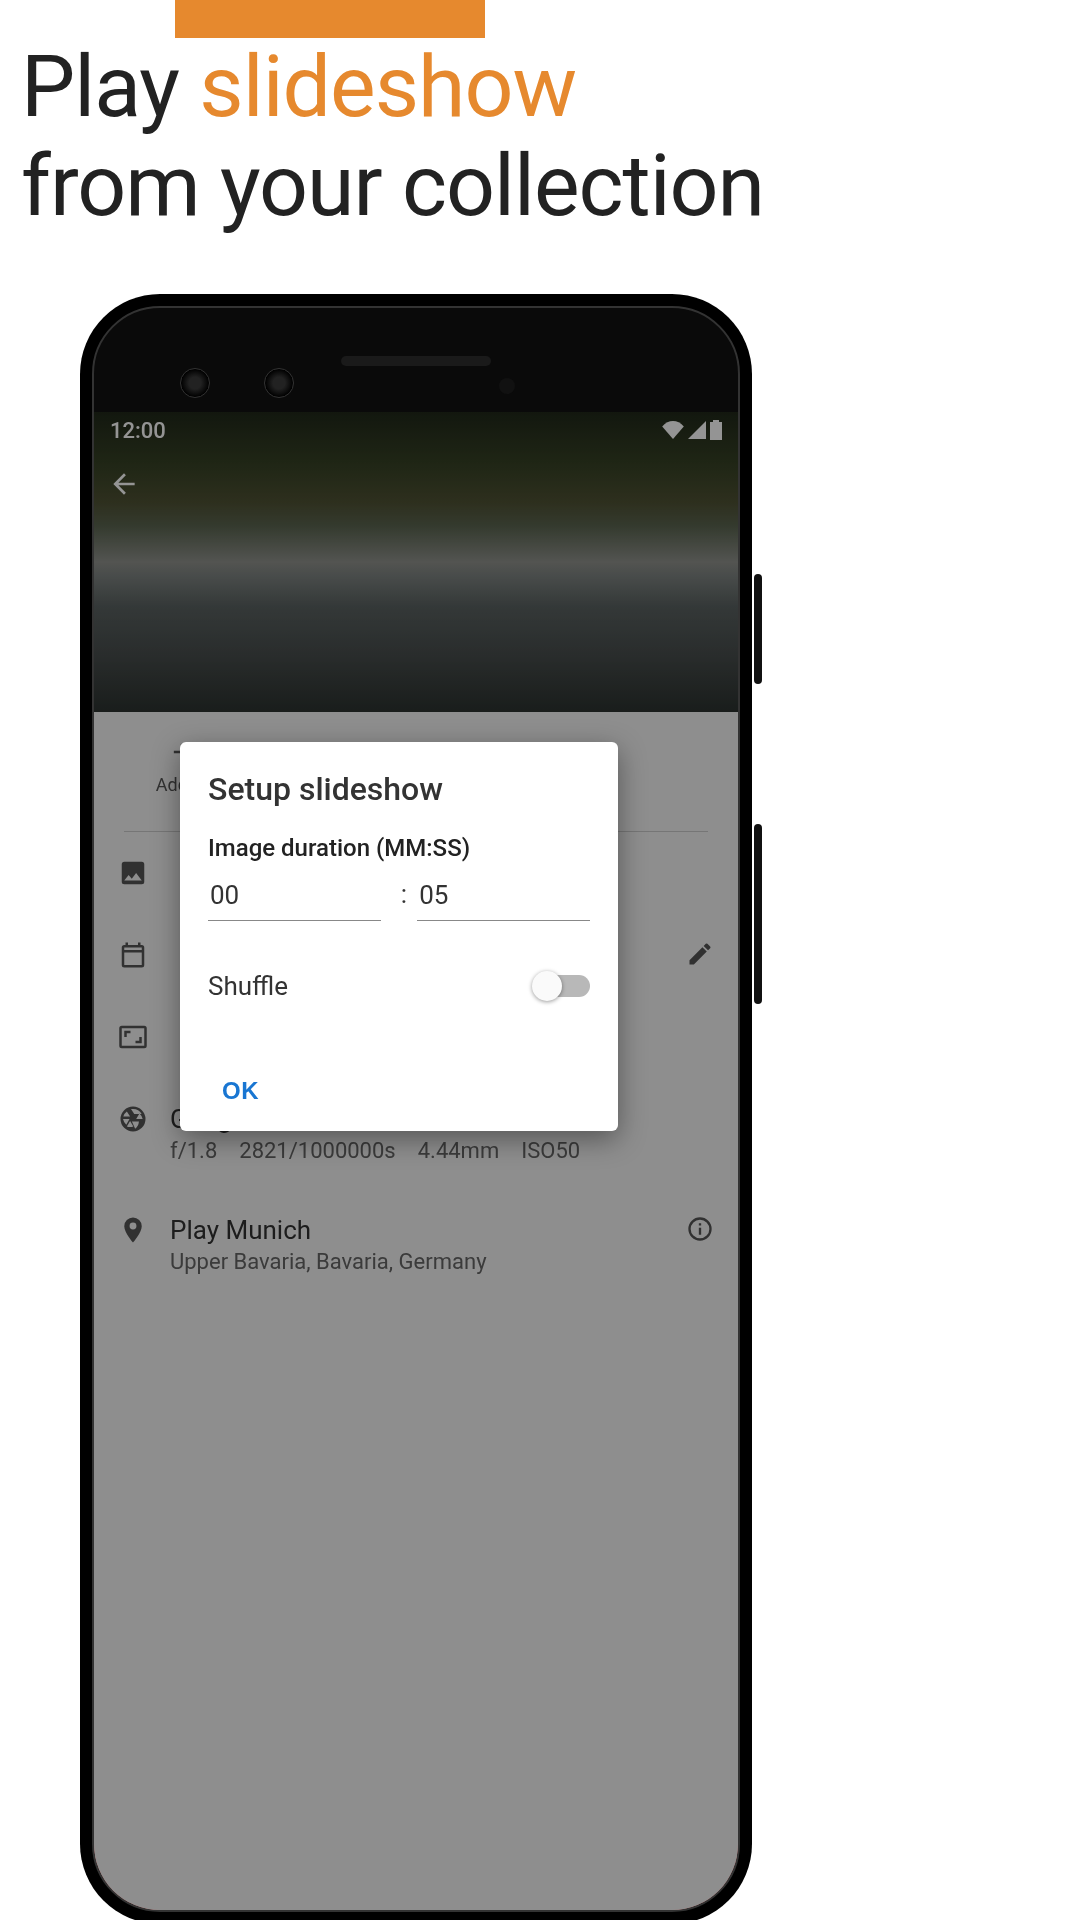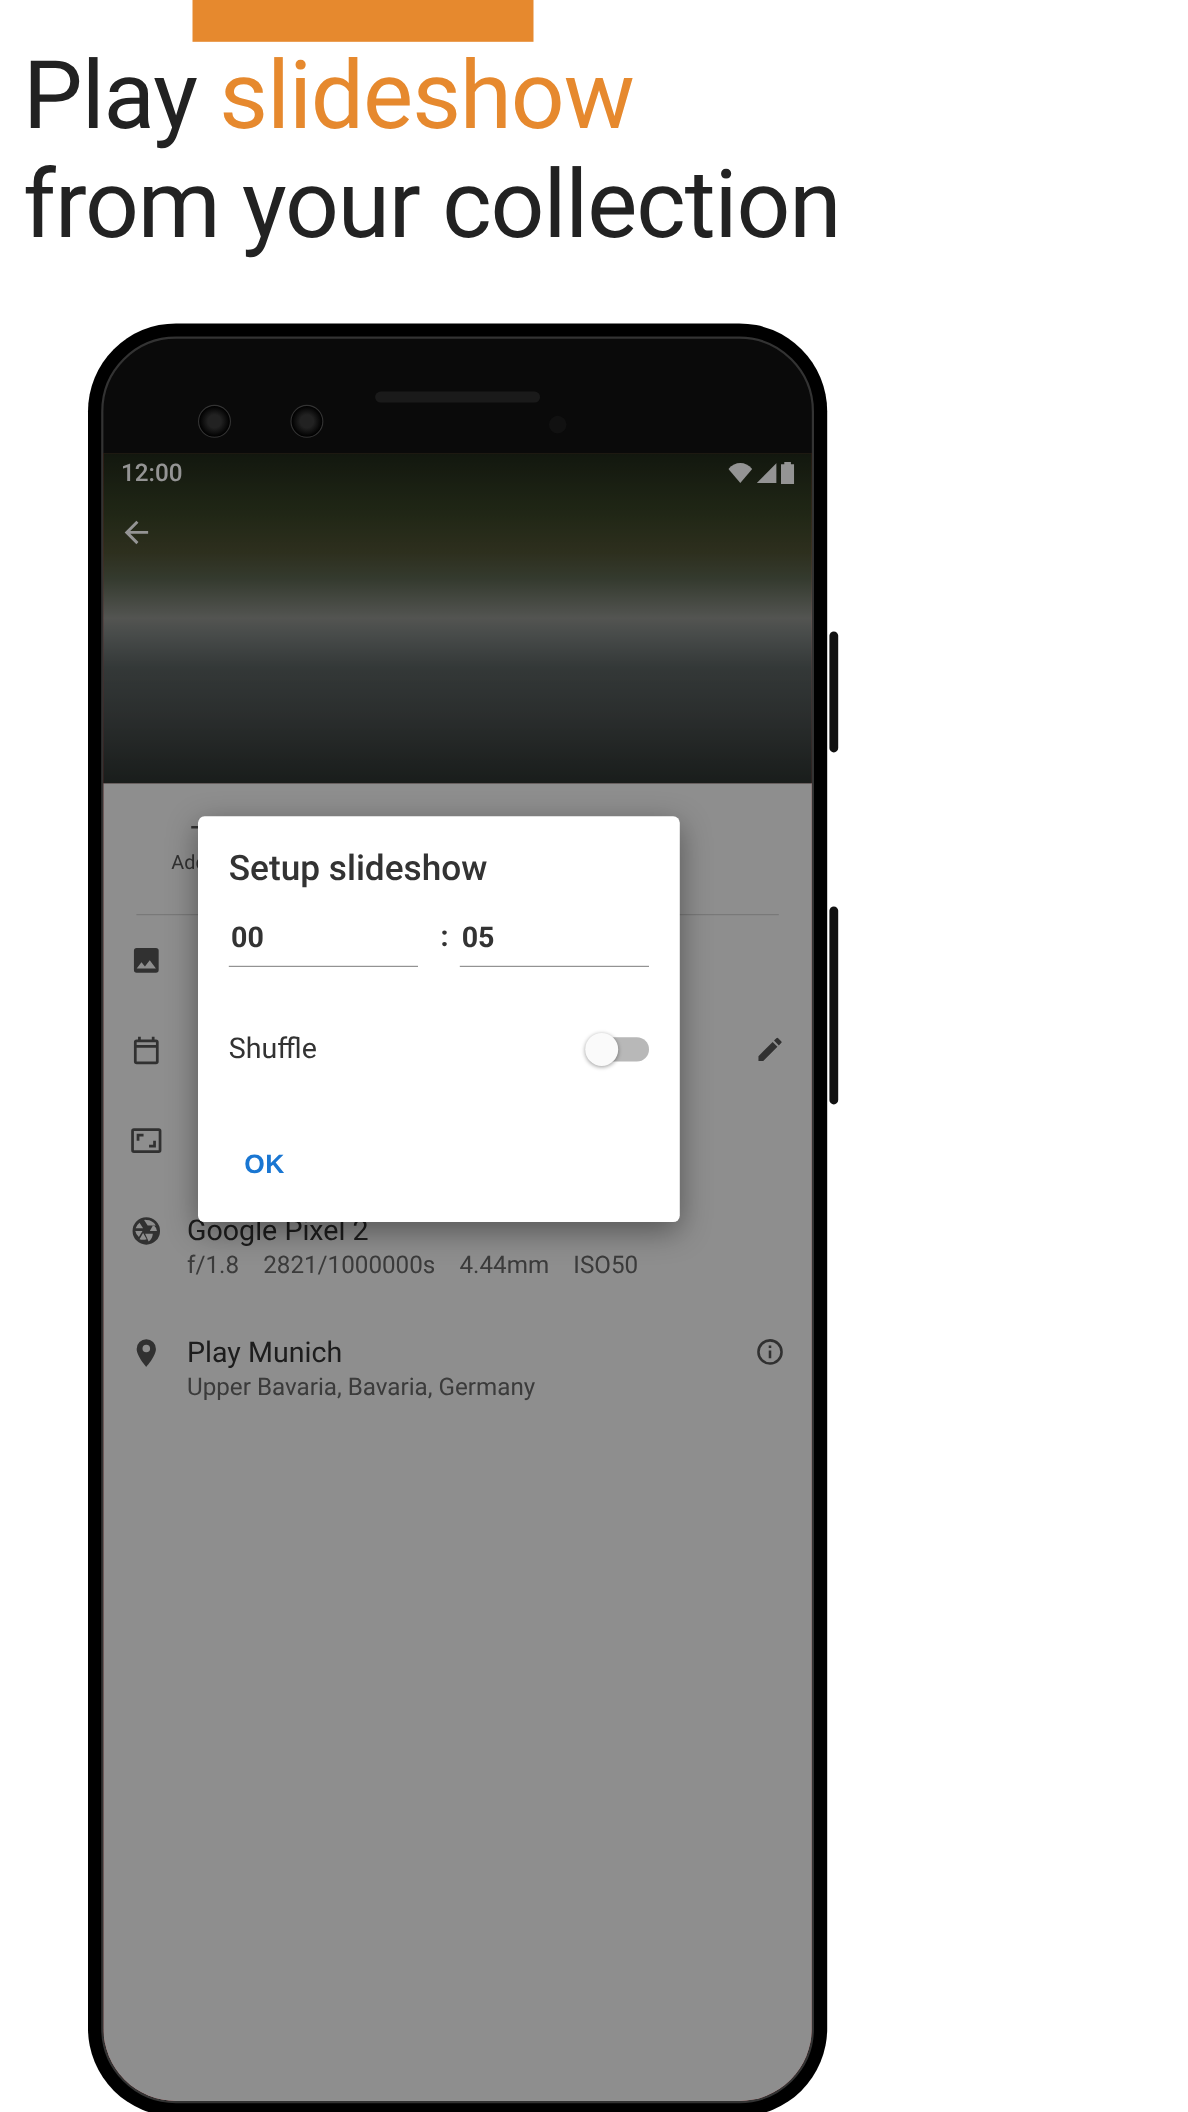--- a/index.html
+++ b/index.html
@@ -160,37 +160,37 @@
 }
 
 .dialog {
   position:absolute;
   left: 86px;
   width: 438px;
   top: 330px;
   background:#fff;
   border-radius: 6px;
   box-shadow: 0 8px 28px rgba(0,0,0,.4);
-  padding: 28px 28px 28px;
+  padding: 28px 28px 16px;
   z-index: 20;
 }
 .dialog-title {
   font-size: 32px;
   color:#333;
   font-weight:500;
   margin-bottom: 26px;
 }
 .dialog-sub {
   font-size: 24px;
   color:#222;
   font-weight:500;
   margin-bottom: 14px;
 }
 .duration {
-  display:flex; gap: 20px; margin-bottom: 42px; font-weight: bold;
+  display:flex; gap: 20px; margin-bottom: 32px;
 }
 .durfield {
   flex:1;
   font-size: 26px;
   color:#333;
   padding: 4px 2px 10px;
   border-bottom: 1px solid #888;
 }
 .colon { font-size:26px; color:#333; align-self:center; padding-bottom:10px; margin-right:-10px;}
 
@@ -353,20 +353,21 @@
               </svg>
           </span>
         </div>
 
       </div>
 
       <div class="scrim"></div>
 
       <div class="dialog">
         <div class="dialog-title">Setup slideshow</div>
+        <div class="dialog-sub">Image duration (MM:SS)</div>
         <div class="duration">
           <div class="durfield">00</div>
           <div class="colon">:</div>
           <div class="durfield">05</div>
         </div>
 
         <div class="togglerow">
           <span class="tlabel">Shuffle</span>
           <div class="toggle">
               <div class="knob"></div>

